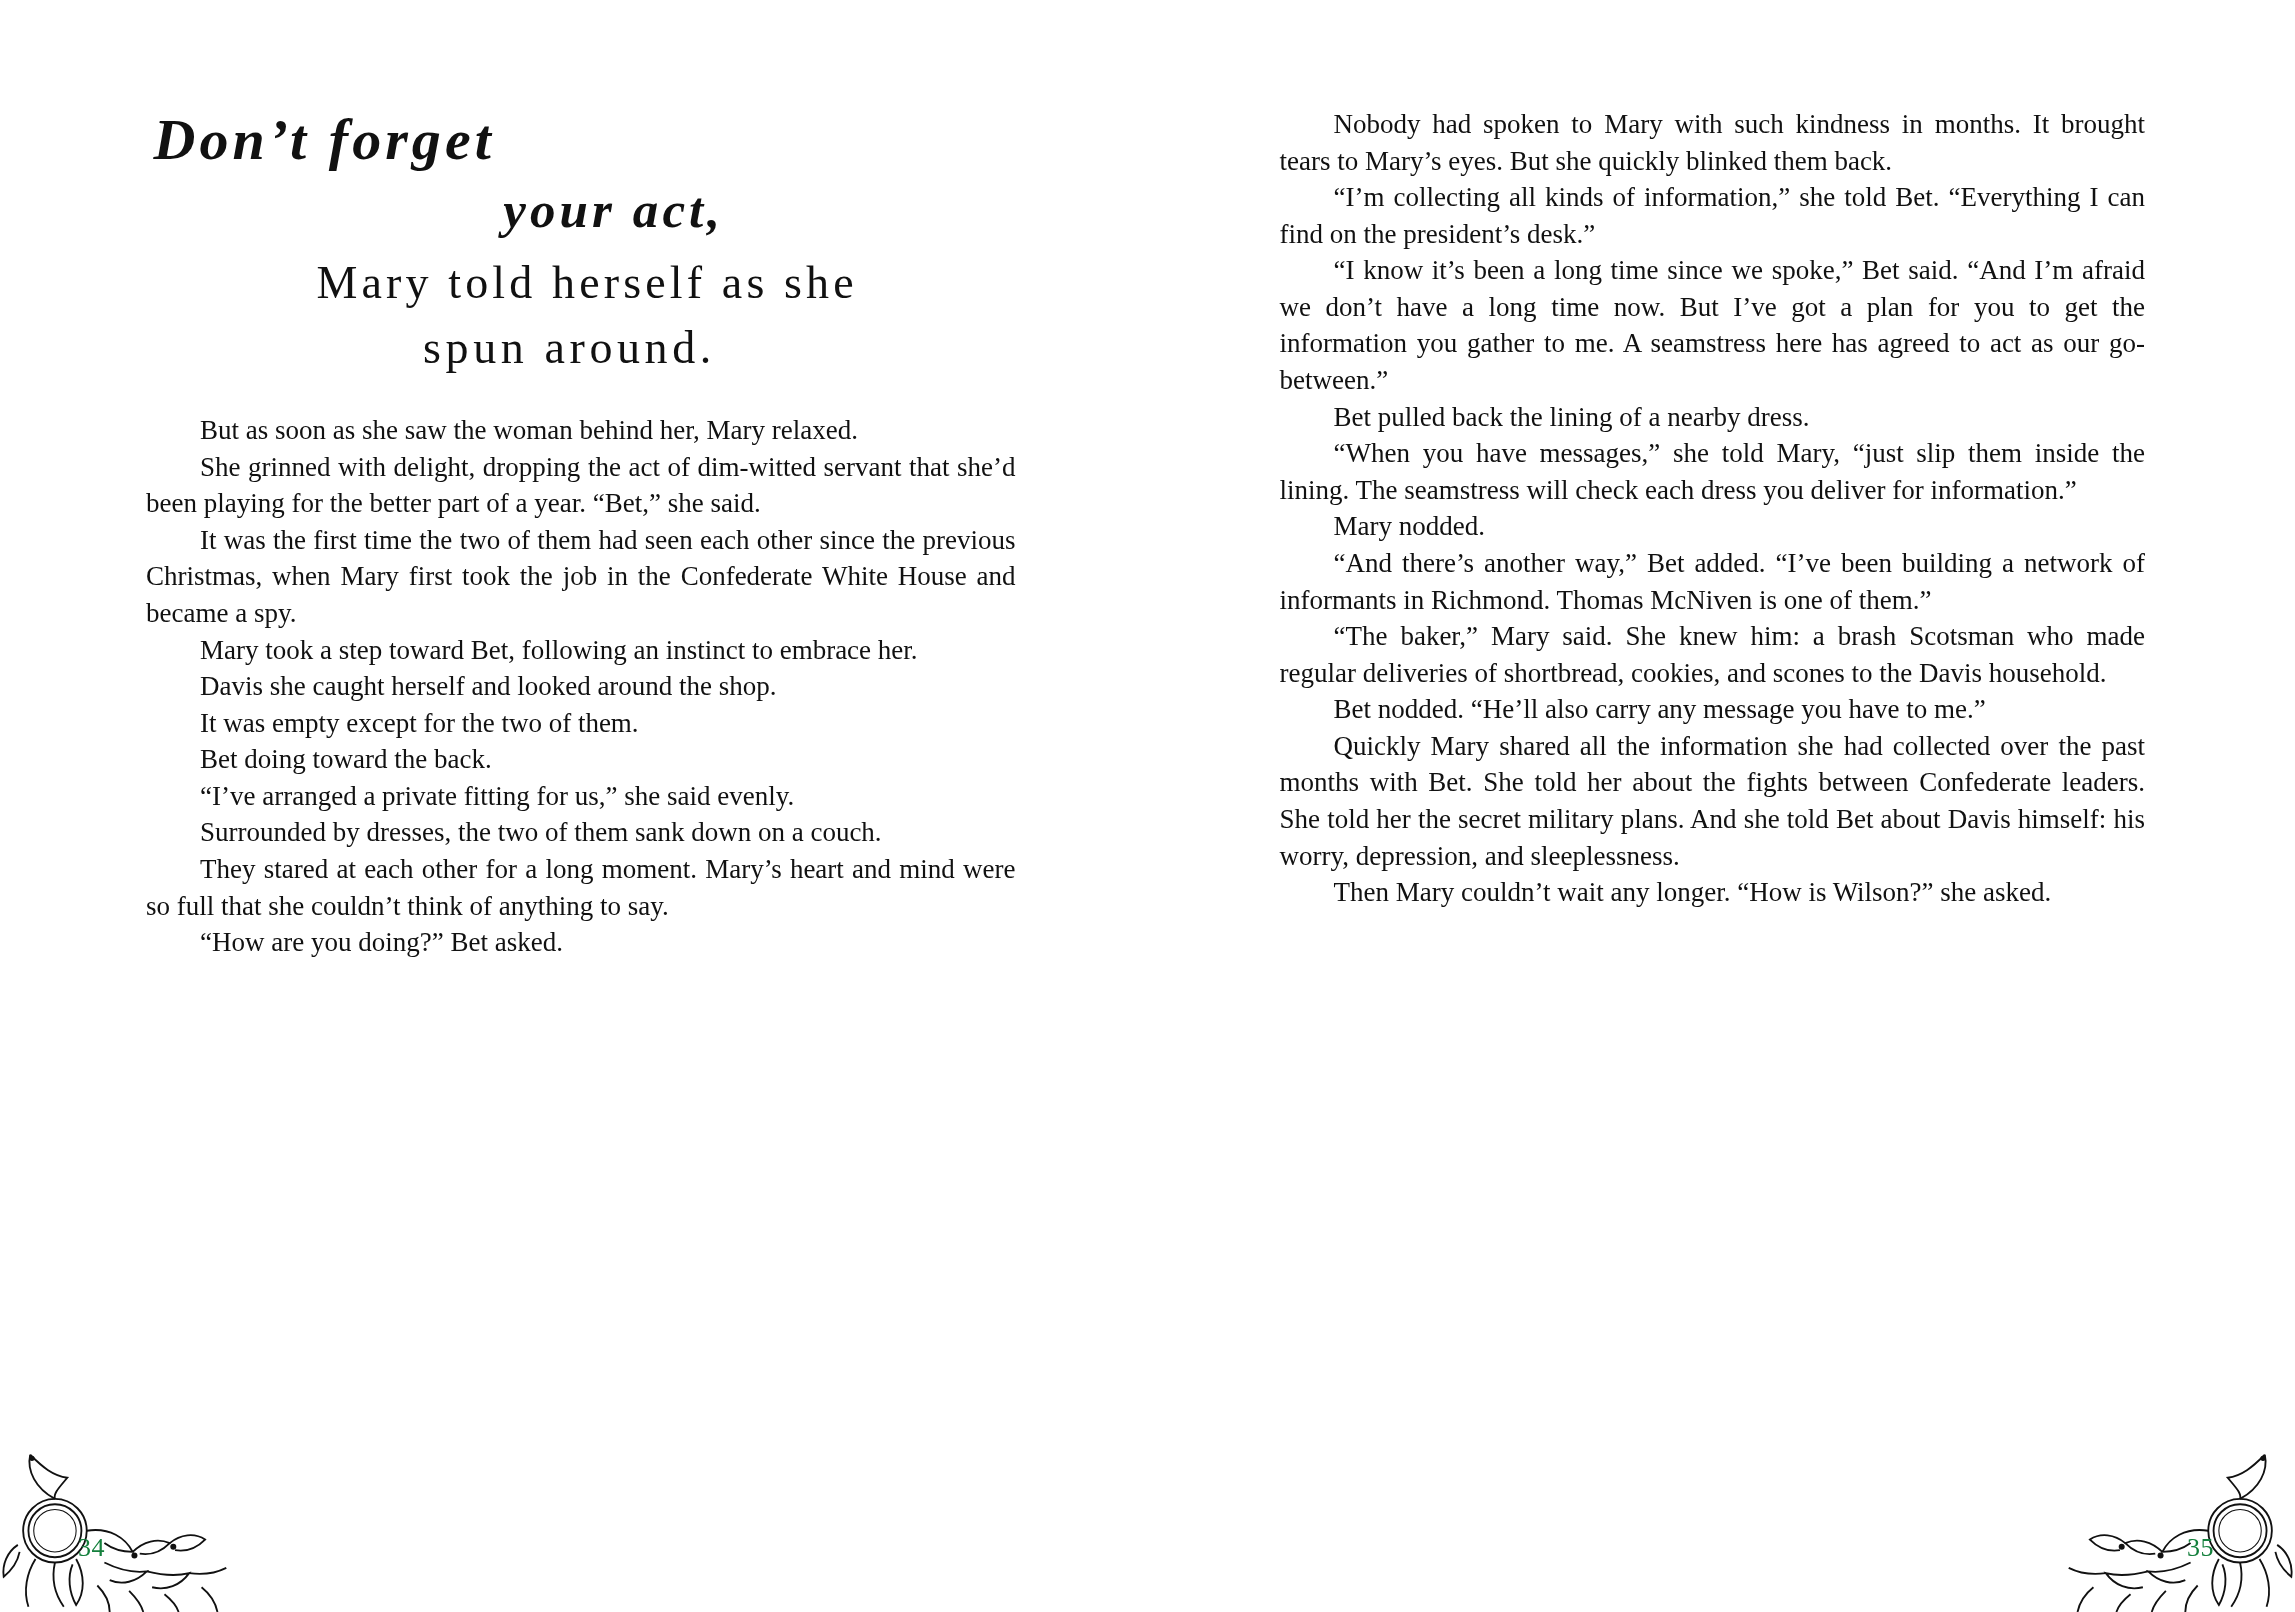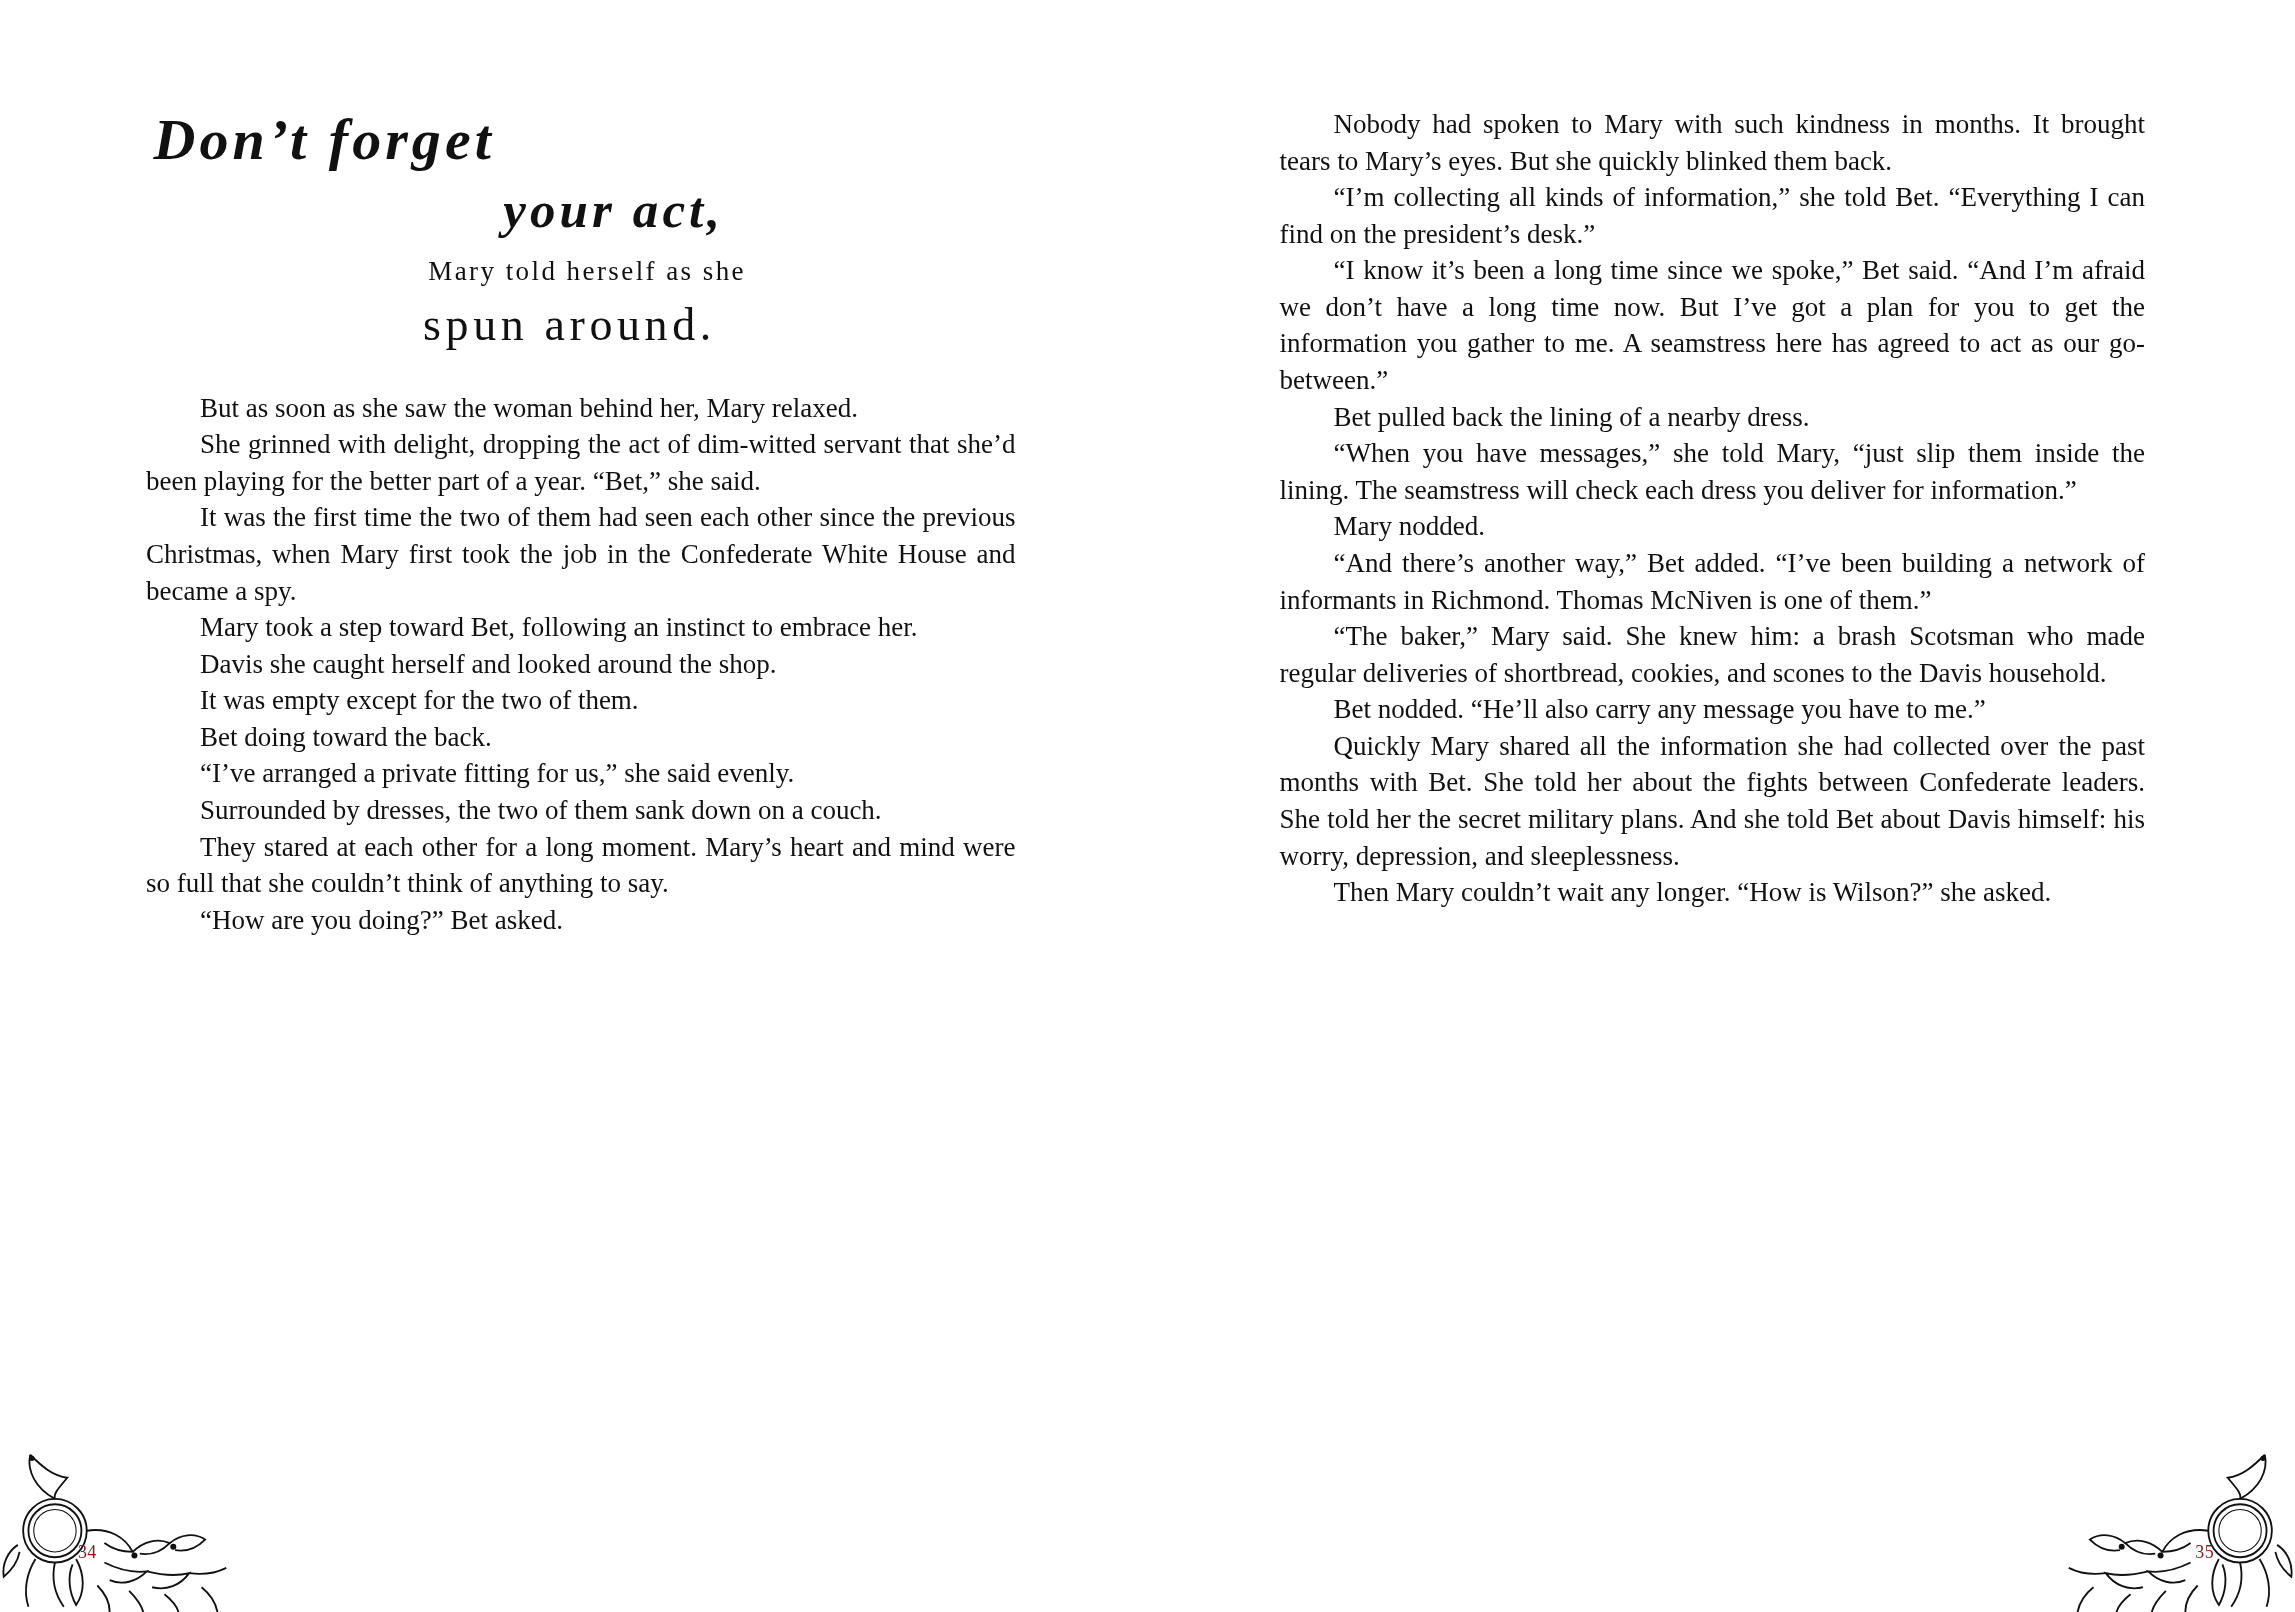--- a/index.html
+++ b/index.html
@@ -58,21 +58,21 @@
     font-style: italic;
     font-weight: 700;
     font-size: 51px;
     text-align: center;
     letter-spacing: 0.08em;
     margin-top: 5.3px;
     padding-left: 62px;
   }
   .dh-3 {
     font-weight: 400;
-    font-size: 27px;
+    font-size: 46px;
     text-align: center;
     letter-spacing: 0.09em;
     margin-top: 16px;
     padding-left: 8.8px;
   }
   .dh-4 {
     font-weight: 400;
     font-size: 46px;
     text-align: center;
     letter-spacing: 0.10em;
@@ -90,23 +90,23 @@
     hyphens: manual;
   }
   .page-right .body-col p:first-child {
     text-indent: 2.0em;
   }
 
   
   .folio {
     position: absolute;
     bottom: 49px;
-    font-size: 18px;
+    font-size: 26px;
     letter-spacing: 0.02em;
-    color: #7f1d1d;
+    color: #15803d;
   }
   .folio-left { left: 78px; }
   .folio-right { right: 81px; }
 
   .ornament {
     position: absolute;
     bottom: 0;
     width: 230px;
     height: 159px;
     pointer-events: none;

